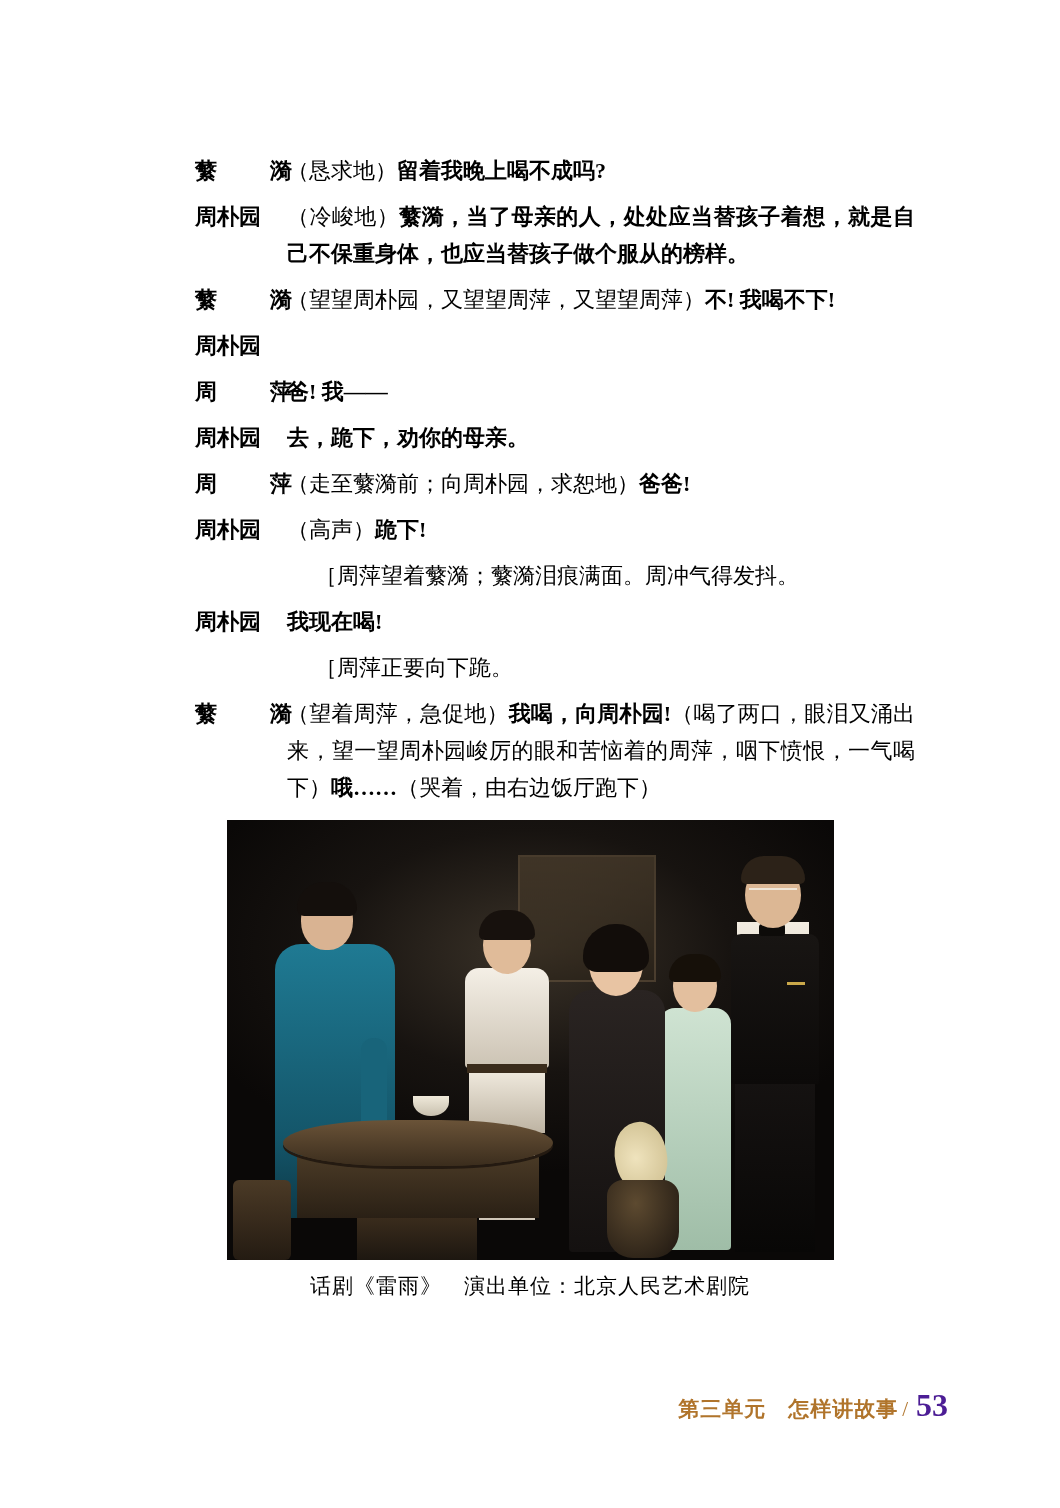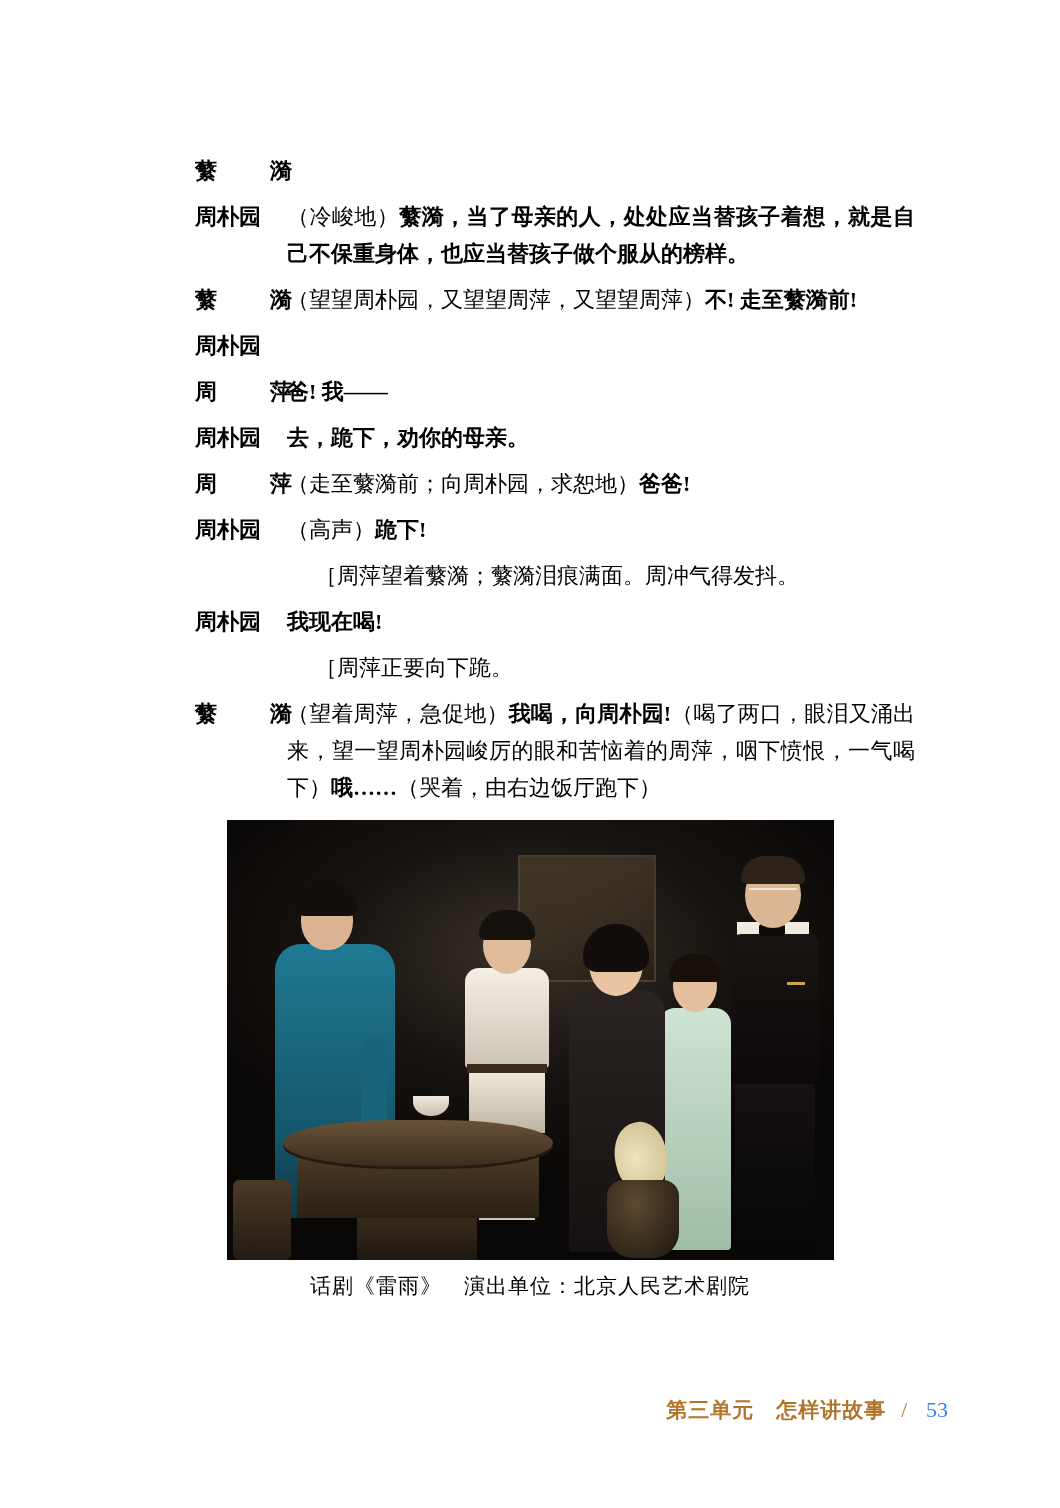--- a/index.html
+++ b/index.html
@@ -184,60 +184,61 @@
     text-align: center;
     font-size: 21px;
     letter-spacing: 1px;
   }
   .footer {
     position: absolute;
     right: 112px;
     bottom: 84px;
     display: flex;
     align-items: baseline;
-    gap: 11px;
+    gap: 0px;
     margin-left: 12px;
   }
   .footer .unit {
     color: #b0742b;
     font-weight: bold;
     font-size: 21px;
     letter-spacing: 1px;
   }
   .footer .sep {
     color: #b0742b;
     font-size: 21px;
     margin: 0 4px;
   }
   .footer .pageno {
-    color: #3b82f6;
-    font-size: 22px;
-    font-weight: normal;
+    color: #4c1d95;
+    font-size: 32px;
+    font-weight: bold;
     margin-left: 4px;
   }
 </style>
 </head>
 <body>
 
 <div class="page">
 
   <div class="script">
 
     <div class="line">
       <div class="speaker sp2">蘩  漪</div>
+      <div class="text"><span class="stage">（恳求地）</span><span class="speech">留着我晚上喝不成吗?</span></div>
     </div>
 
     <div class="line">
       <div class="speaker">周朴园</div>
       <div class="text"><span class="stage">（冷峻地）</span><span class="speech">蘩漪，当了母亲的人，处处应当替孩子着想，就是自己不保重身体，也应当替孩子做个服从的榜样。</span></div>
     </div>
 
     <div class="line">
       <div class="speaker sp2">蘩  漪</div>
-      <div class="text"><span class="stage">（望望周朴园，又望望周萍，又望望周萍）</span><span class="speech">不! 走至蘩漪前!</span></div>
+      <div class="text"><span class="stage">（望望周朴园，又望望周萍，又望望周萍）</span><span class="speech">不! 我喝不下!</span></div>
     </div>
 
     <div class="line">
       <div class="speaker">周朴园</div>
     </div>
 
     <div class="line">
       <div class="speaker sp2">周  萍</div>
       <div class="text"><span class="speech">爸! 我——</span></div>
     </div>

